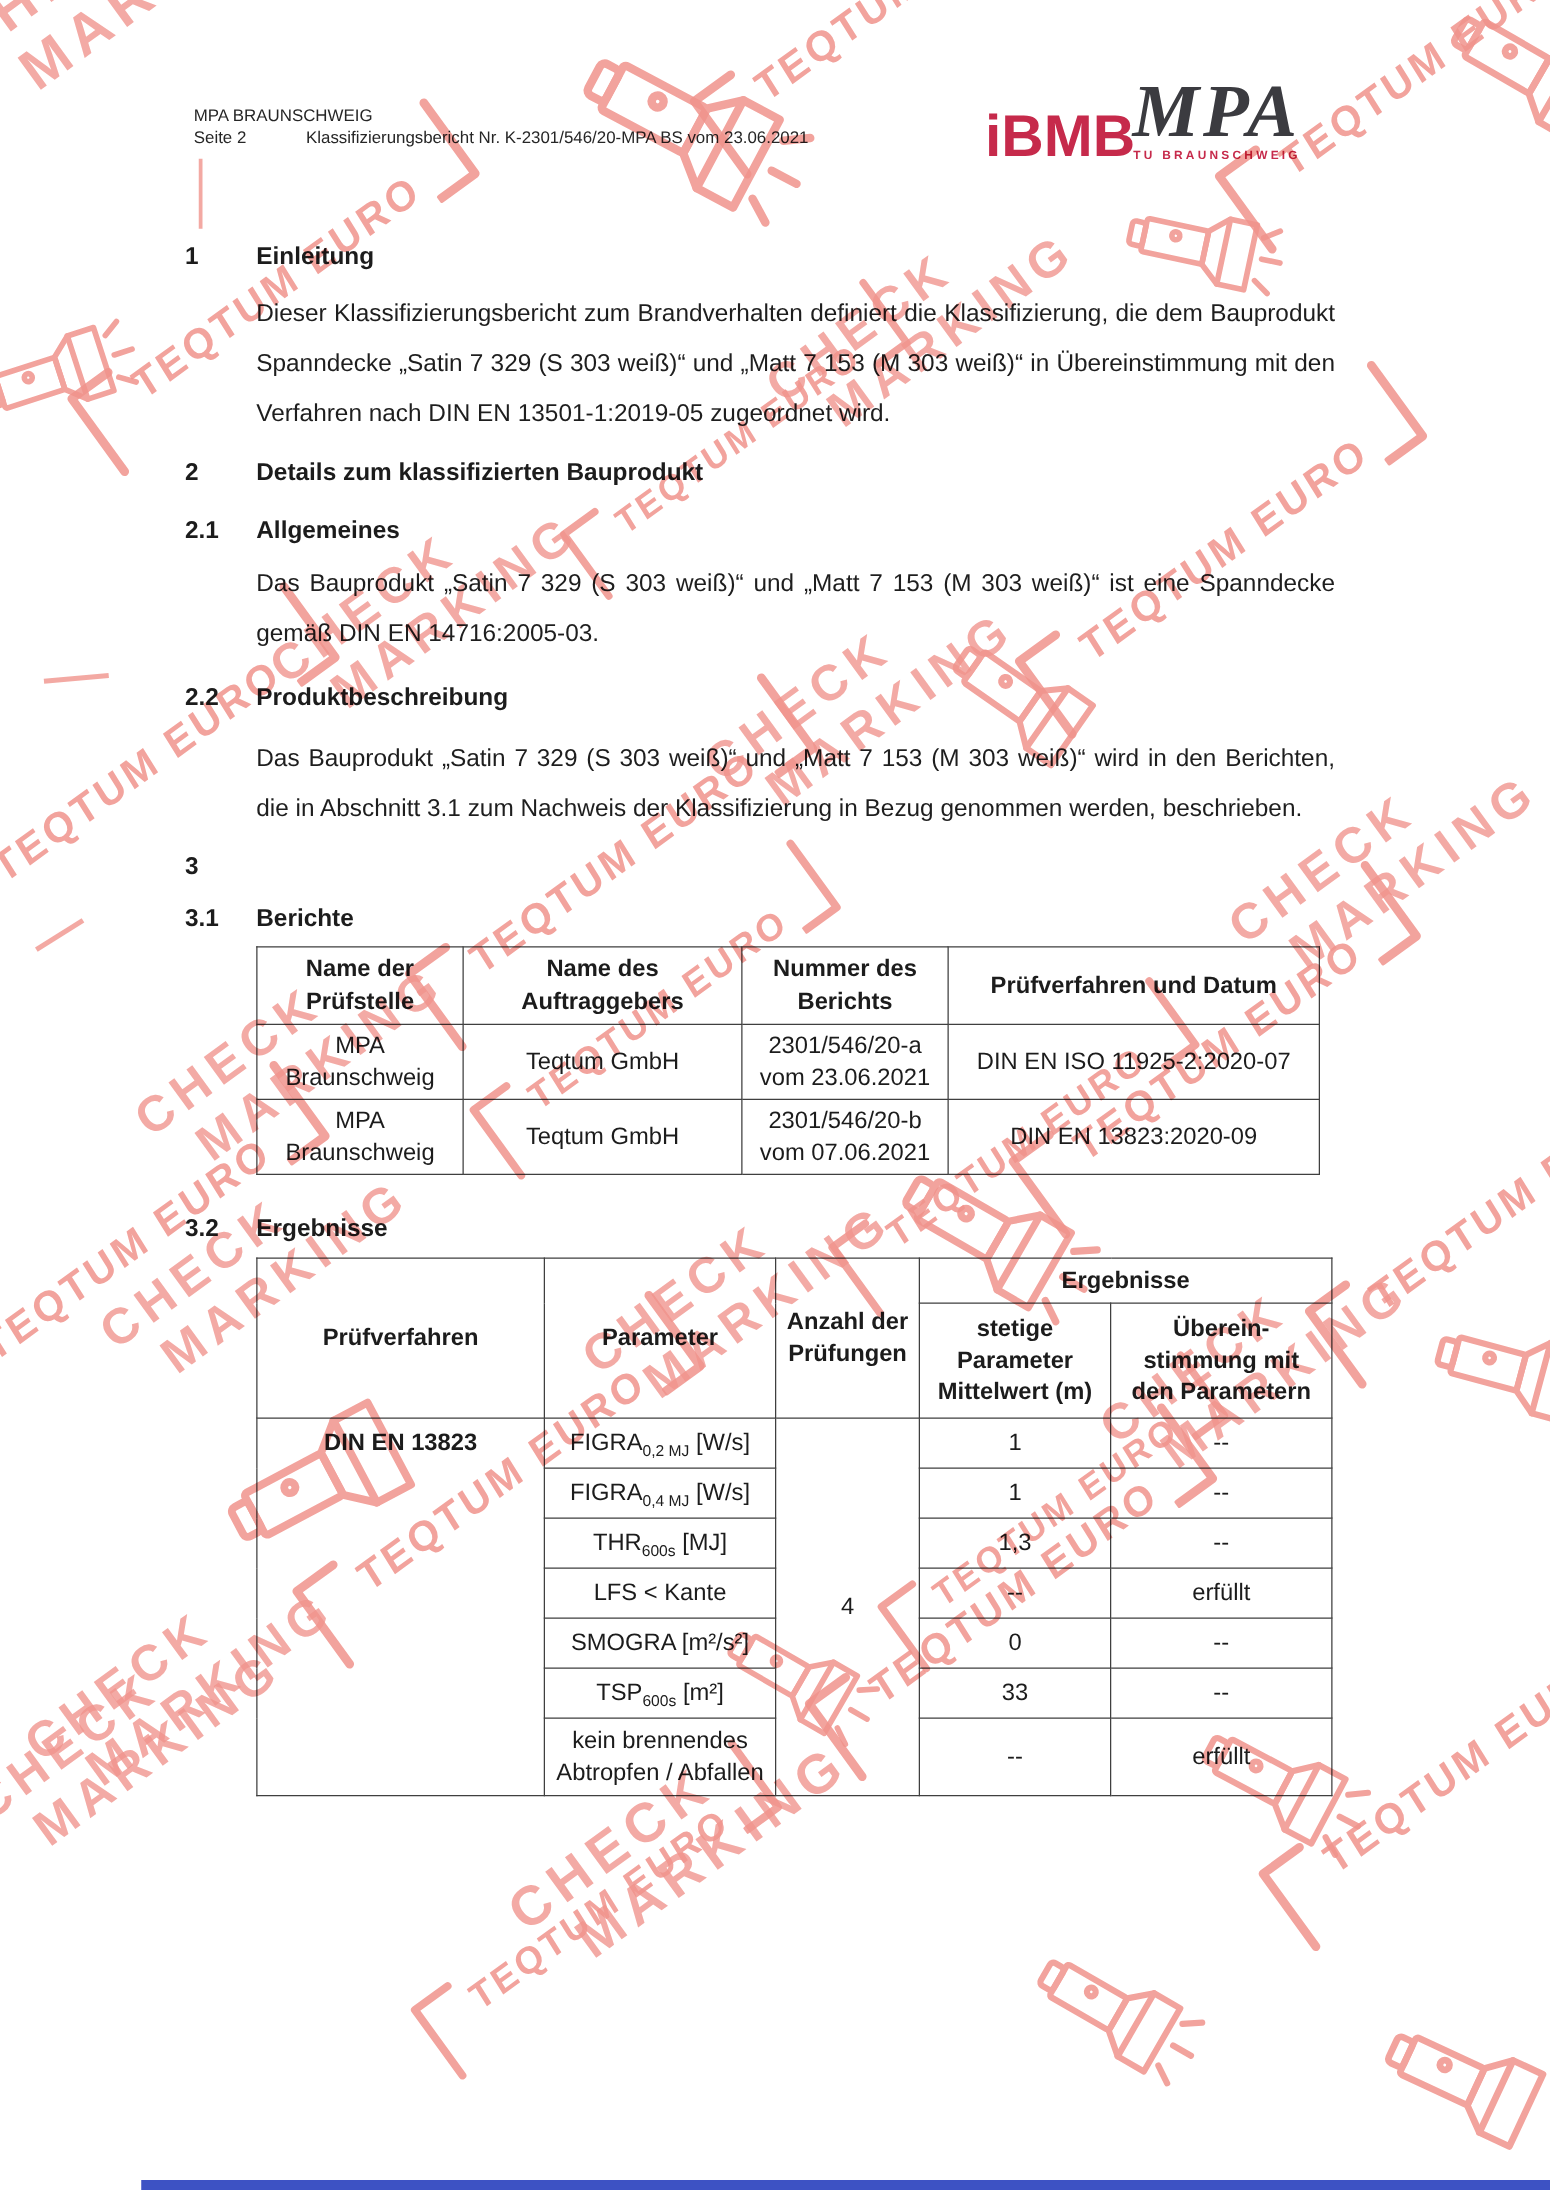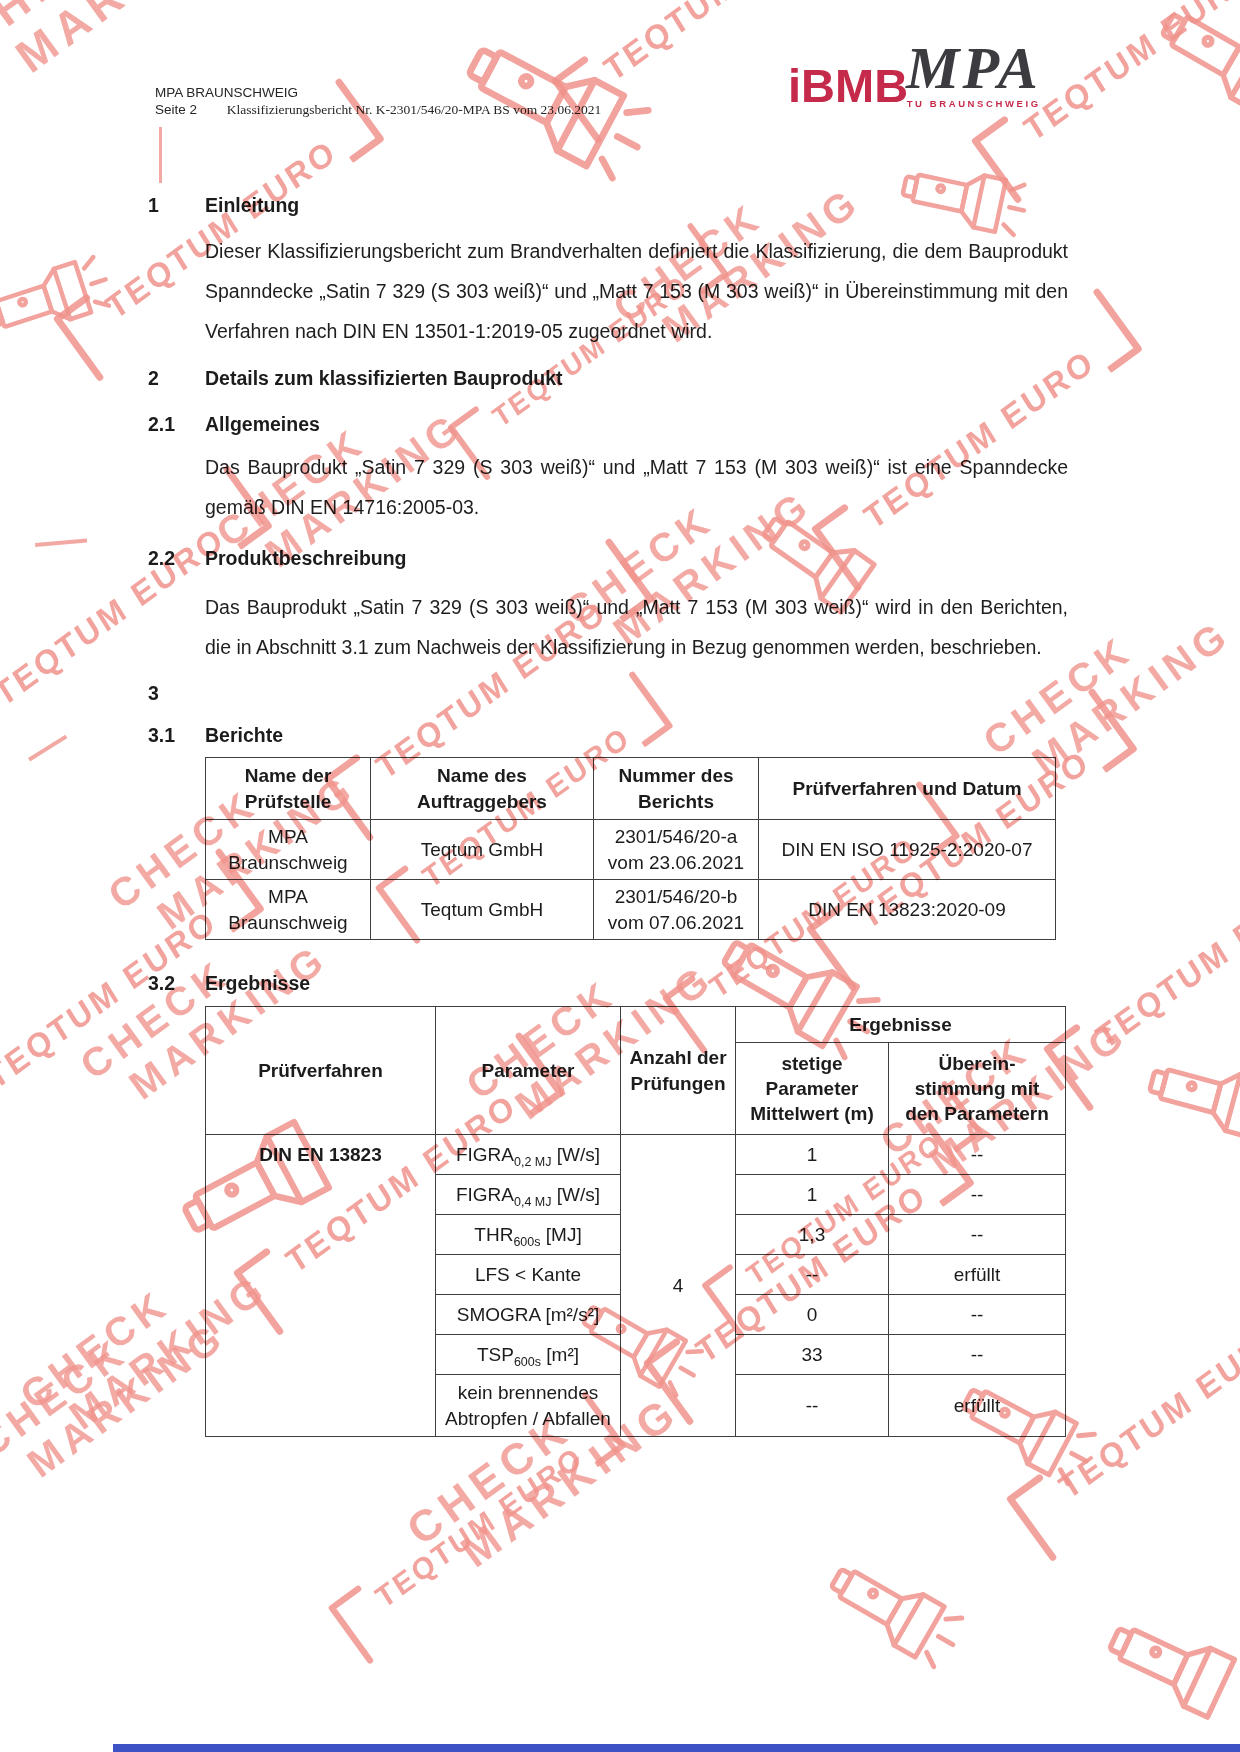--- a/index.html
+++ b/index.html
@@ -1,24 +1,24 @@
 <!DOCTYPE html>
 <html><head>
 <meta charset="utf-8">
 <style>
   html,body{margin:0;padding:0;background:#ffffff;}
   body{width:1240px;height:1752px;font-family:"Liberation Sans","DejaVu Sans",sans-serif;}
   .page{position:relative;width:1240px;height:1752px;background:#ffffff;overflow:hidden;}
 
   
   .hdr{position:absolute;left:155px;top:84px;font-size:13.5px;color:#262626;line-height:17px;z-index:1;}
-  .hdr .l2 span.ref{margin-left:26px;font-family:Liberation Serif, serif;}
+  .hdr .l2 span.ref{margin-left:44px;}
 
   
-  .logo{position:absolute;left:788px;top:36px;display:flex;align-items:flex-end;z-index:1;}
+  .logo{position:absolute;left:788px;top:59px;display:flex;align-items:center;z-index:1;}
   .ibmb{font-size:47px;font-weight:800;color:#c62a4b;letter-spacing:0px;line-height:1;margin-top:26px;}
   .mpa-col{display:flex;flex-direction:column;margin-left:-2px;}
   .mpa{font-family:"Liberation Serif","DejaVu Serif",serif;font-style:italic;font-weight:700;
        font-size:60px;color:#3b3b40;line-height:.95;letter-spacing:3px;}
   .tu{font-size:9.5px;font-weight:700;color:#c62a4b;letter-spacing:2.6px;margin-top:1px;align-self:flex-end;}
 
   
   .main{position:absolute;left:148px;top:192px;width:920px;z-index:1;color:#1e1e1e;}
   .sect{display:flex;font-weight:700;font-size:19.5px;line-height:26px;color:#1c1c1c;}
   .sect .num{width:57px;flex:0 0 57px;}

